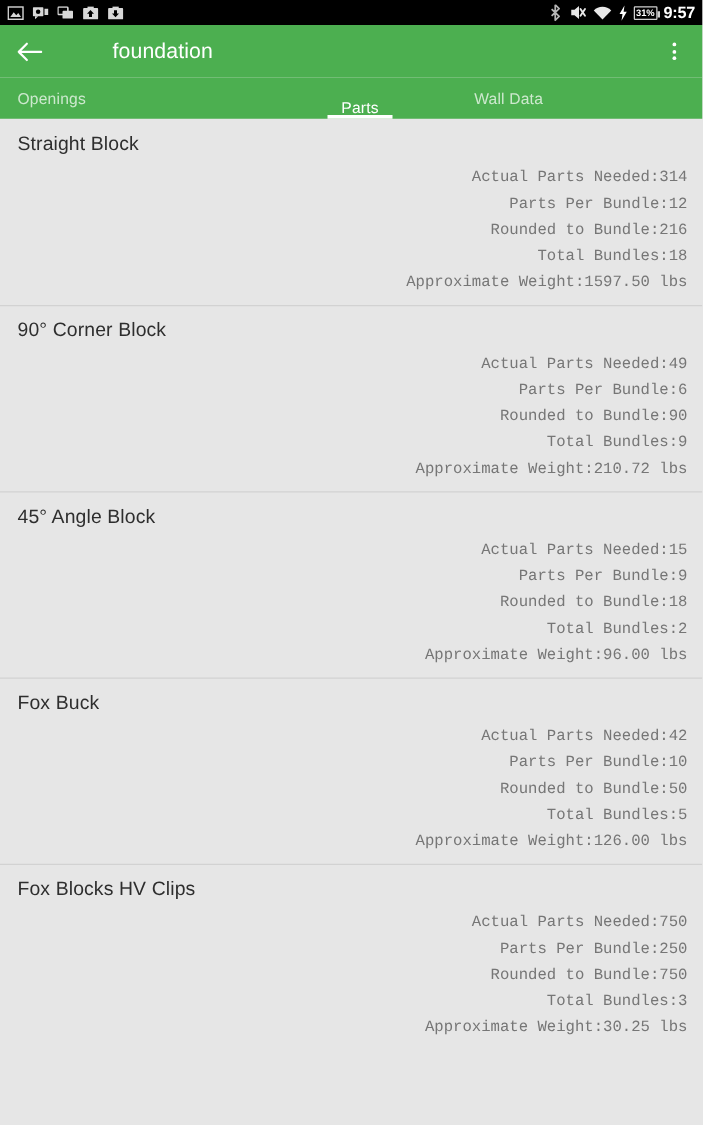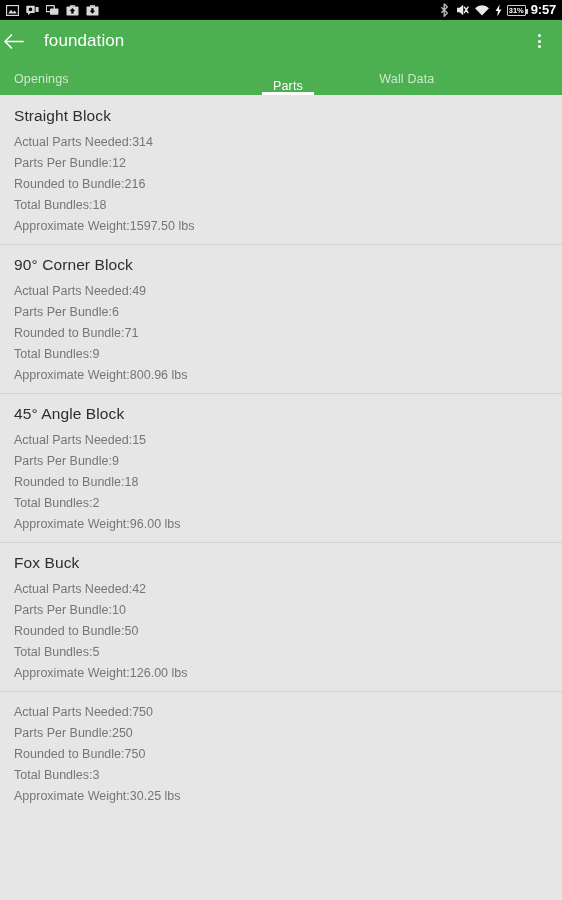--- a/index.html
+++ b/index.html
@@ -33,22 +33,23 @@
   .batt-box:after{
     content:""; position:absolute; right:-3px; top:3px;
     width:2px; height:5px; background:#cfcfcf;
   }
   .batt-txt{ color:#fff; font-size:7.5px; font-weight:bold; line-height:9px; }
 
   
   .app-bar{
     height:42px; width:562px; background:#4CAF50;
     display:flex; align-items:center;
-    padding:0 10px 0 0;
+    padding:0 10px 0 10px;
     position:relative;
+    gap:36px;
   }
   .back-btn{
     width:26px; height:26px; display:flex; align-items:center; justify-content:center;
     cursor:pointer;
   }
   .app-title{
     color:#ffffff; font-size:17px; margin-left:18px;
     letter-spacing:0.1px;
   }
   .overflow-btn{
@@ -87,22 +88,22 @@
   .part-section{ padding:12px 0 6px 0; position:relative; }
   .part-section + .part-section:before{
     content:""; position:absolute; top:0; left:0;
     width:562px; height:1px; background:#d2d2d2;
   }
   .part-title{
     font-size:15.5px; color:#2e2e2e; padding:0 14px 8px 14px;
     letter-spacing:0.1px;
   }
   .row{
-    display:flex; justify-content:flex-start; align-items:baseline;
-    padding:1.5px 12px 1.5px 14px; height:21px;
+    display:flex; justify-content:flex-end; align-items:baseline;
+    padding:1.5px 12px 1.5px 14px; height:21px;font-family:Liberation Mono, monospace;
   }
   .row-label{ font-size:12.5px; color:#767676; }
   .row-value{ font-size:12.5px; color:#767676; text-align:right; }
   .tail-filler{ height:60px; }
 
   
   .nav-bar{
     height:40px; width:562px; background:#000;
     display:flex; align-items:center; justify-content:center;
     gap:90px;
@@ -224,29 +225,29 @@
     <div class="row">
       <span class="row-label">Actual Parts Needed:</span>
       <span class="row-value">49</span>
     </div>
     <div class="row">
       <span class="row-label">Parts Per Bundle:</span>
       <span class="row-value">6</span>
     </div>
     <div class="row">
       <span class="row-label">Rounded to Bundle:</span>
-      <span class="row-value">71</span>
+      <span class="row-value">90</span>
     </div>
     <div class="row">
       <span class="row-label">Total Bundles:</span>
       <span class="row-value">9</span>
     </div>
     <div class="row">
       <span class="row-label">Approximate Weight:</span>
-      <span class="row-value">800.96 lbs</span>
+      <span class="row-value">210.72 lbs</span>
     </div>
   </div>
 
   <div class="part-section">
     <div class="part-title">45° Angle Block</div>
     <div class="row">
       <span class="row-label">Actual Parts Needed:</span>
       <span class="row-value">15</span>
     </div>
     <div class="row">
@@ -285,20 +286,21 @@
       <span class="row-label">Total Bundles:</span>
       <span class="row-value">5</span>
     </div>
     <div class="row">
       <span class="row-label">Approximate Weight:</span>
       <span class="row-value">126.00 lbs</span>
     </div>
   </div>
 
   <div class="part-section">
+    <div class="part-title">Fox Blocks HV Clips</div>
     <div class="row">
       <span class="row-label">Actual Parts Needed:</span>
       <span class="row-value">750</span>
     </div>
     <div class="row">
       <span class="row-label">Parts Per Bundle:</span>
       <span class="row-value">250</span>
     </div>
     <div class="row">
       <span class="row-label">Rounded to Bundle:</span>

